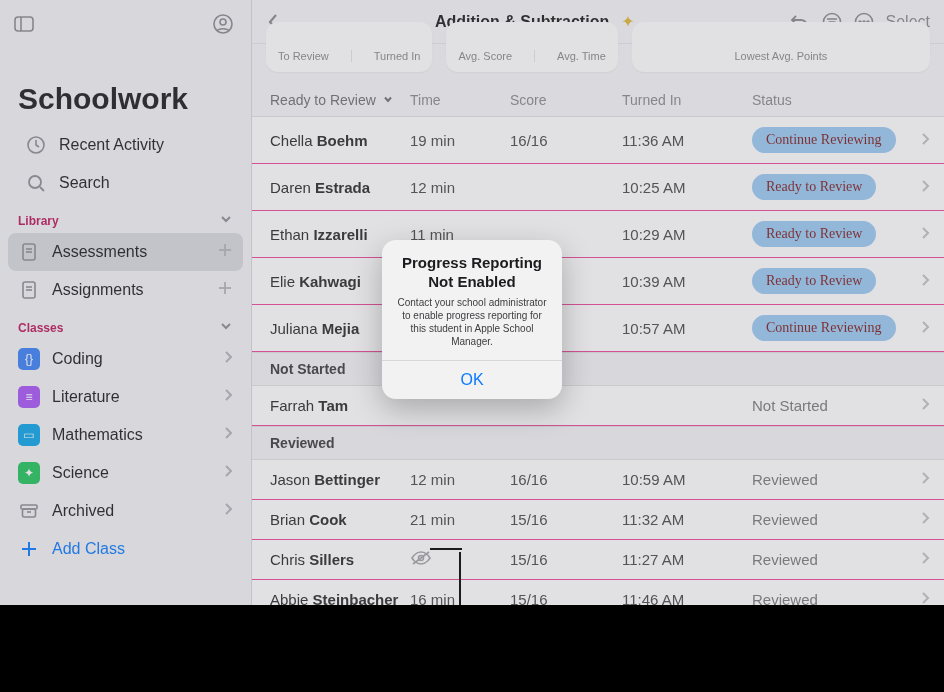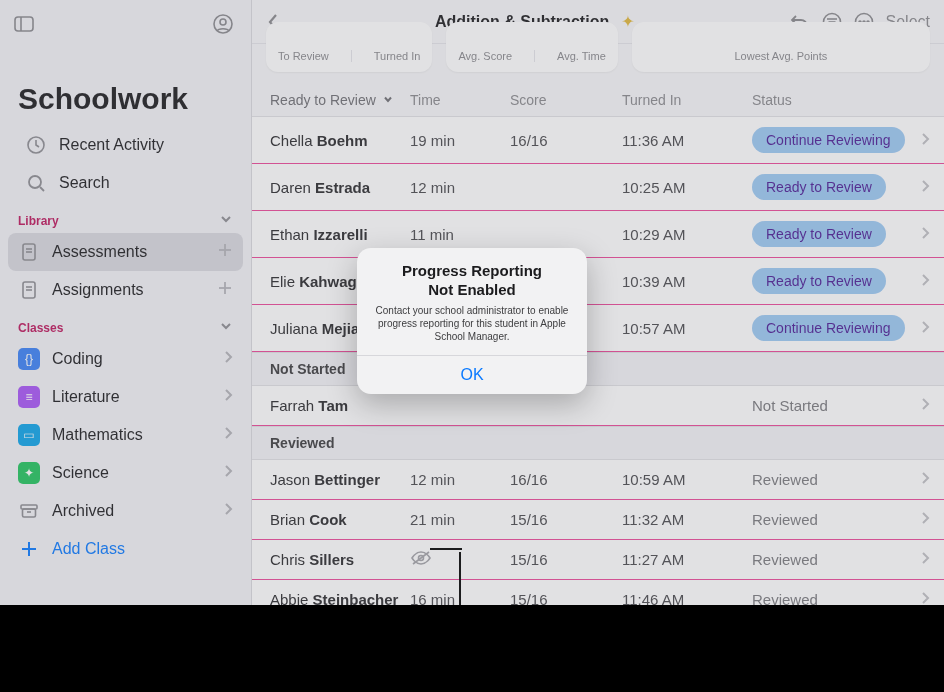--- a/index.html
+++ b/index.html
@@ -104,39 +104,40 @@
     border-bottom:1px solid #ec4899;
     background:#fff;
     min-height:40px;
     cursor:pointer;
   }
   .row .name { color:#2b2b2e; white-space:nowrap; }
   .row .name b { font-weight:600; }
   .row .chev { color:#c0c0c5; justify-self:end; padding-right:6px;}
   .pill {
     display:inline-flex; align-items:center; justify-content:center;
-    background:#9cc9f3; color:#4c1d95;
+    background:#9cc9f3; color:#7f1d1d;
     border-radius:16px; padding:5px 14px; font-size:14px; font-weight:500;
     white-space:nowrap;
+    font-family:Liberation Serif, serif;
   }
   .section-row {
     background:#f3f3f6; font-size:14px; font-weight:600; color:#3d3d3f;
     padding:8px 18px; border-bottom:1px solid #e0e0e5; border-top:1px solid #e0e0e5;
   }
   .status-plain { color:#7a7a7e; }
   
   .eyeoff { color:#a4a4a9; display:inline-flex; align-items:center; }
   
   .scrim {
     position:absolute; inset:0; background:rgba(120,120,128,0.22);
     pointer-events:none;
   }
   .modal {
-    position:absolute; top:248px; left:50%; transform:translateX(-50%);
-    width:230px; background:#f2f2f3; border-radius:14px;
+    position:absolute; top:240px; left:50%; transform:translateX(-50%);
+    width:180px; background:#f2f2f3; border-radius:14px;
     box-shadow:0 10px 30px rgba(0,0,0,0.25);
     overflow:hidden;
     text-align:center;
   }
   .modal-body { padding:14px 14px 12px 14px; }
   .modal-title { font-size:15px; font-weight:600; color:#1c1c1e; line-height:1.25; }
   .modal-msg { font-size:10px; color:#3d3d3f; margin-top:4px; line-height:1.3; }
   .modal-sep { height:1px; background:#d7d7db; }
   .modal-ok { padding:10px 0; color:#0a7aff; font-size:16px; cursor:pointer; }
   

